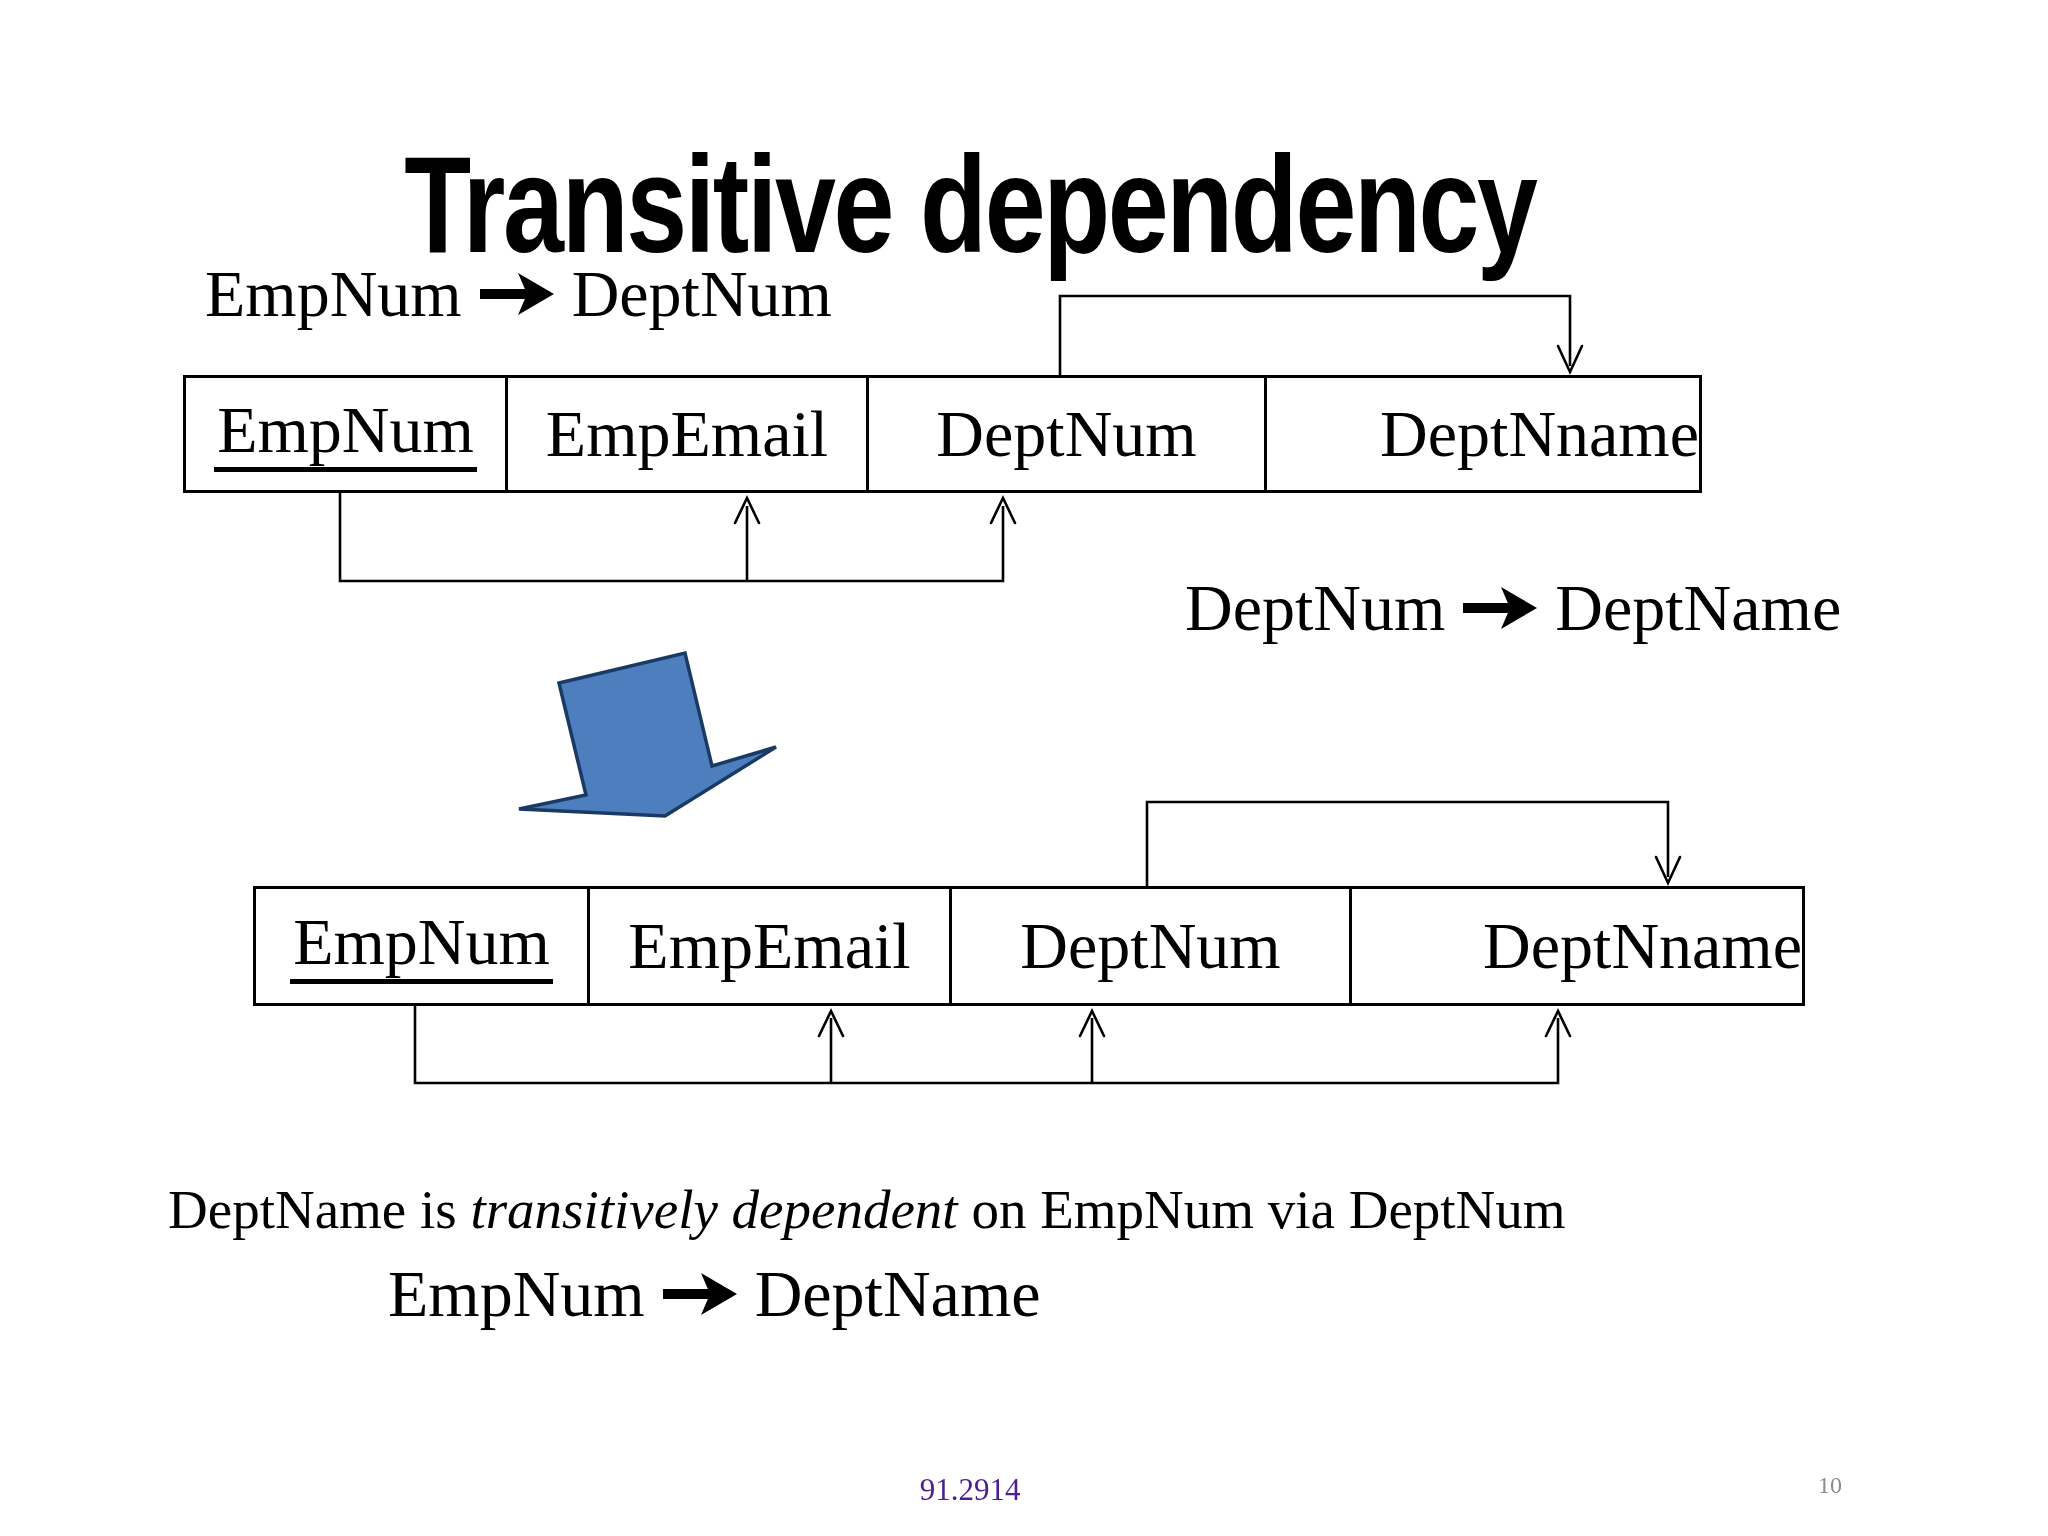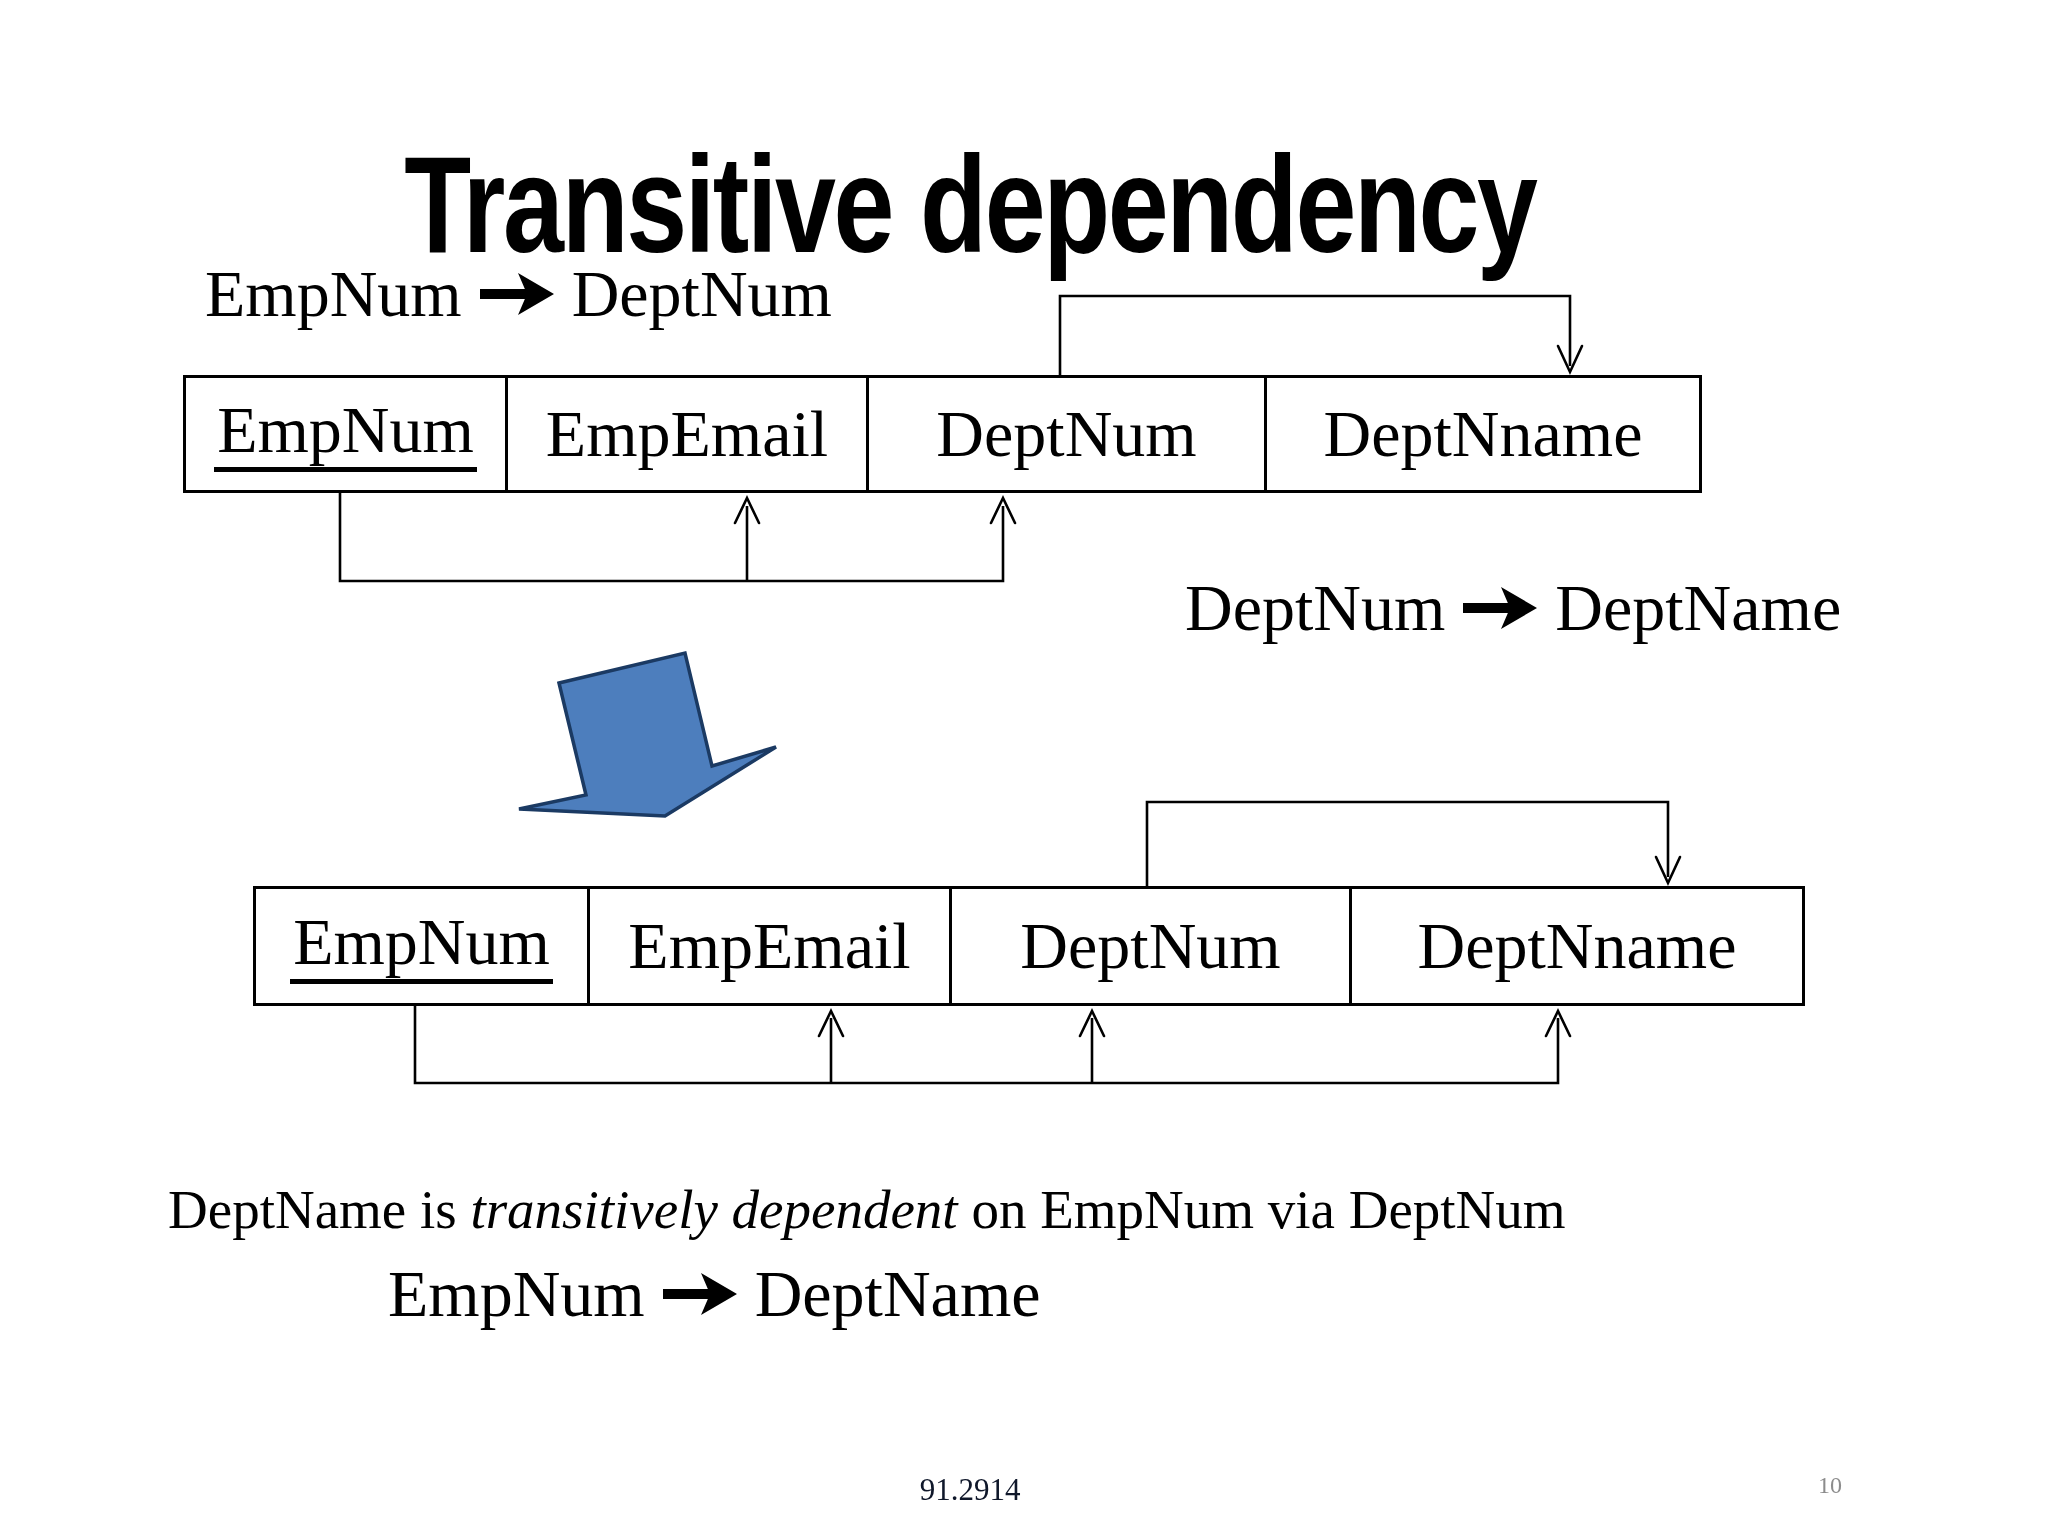--- a/index.html
+++ b/index.html
@@ -43,21 +43,21 @@
   }
   .rel-table-top{left:183px;top:375px;width:1519px;height:118px;}
   .rel-table-bottom{left:253px;top:886px;width:1552px;height:120px;}
   .rel-cell{
     box-sizing:border-box;
     display:flex;align-items:center;justify-content:center;
     border-right:3px solid #000;
     font-size:66px;line-height:1;
     overflow:hidden;
   }
-  .rel-cell:last-child{border-right:none;}
+  .rel-cell:last-child{border-right:none;justify-content:flex-end;}
   .t1c0{width:322px;} .t1c1{width:361px;} .t1c2{width:398px;} .t1c3{width:432px;}
   .t2c0{width:334px;} .t2c1{width:362px;} .t2c2{width:400px;} .t2c3{width:450px;}
   .pk{
     display:inline-block;
     border-bottom:5px solid #000;
     padding:0 3px 4px 3px;
   }
   
   .overlay{
     position:absolute;left:0;top:0;
@@ -69,21 +69,21 @@
   
   .conclusion{
     position:absolute;left:168px;top:1178px;
     font-size:55px;line-height:1.15;white-space:nowrap;
   }
   .conclusion .em{font-style:italic;}
   
   .footer-course{
     position:absolute;left:0;right:0;top:1472px;
     text-align:center;
-    font-size:31px;color:#0f172a;
+    font-size:31px;color:#4c1d95;
   }
   .footer-page{
     position:absolute;top:1472px;right:98px;
     font-size:24px;color:#8c8c8c;
   }
 </style>
 </head>
 <body>
 
 <div id="slide">

